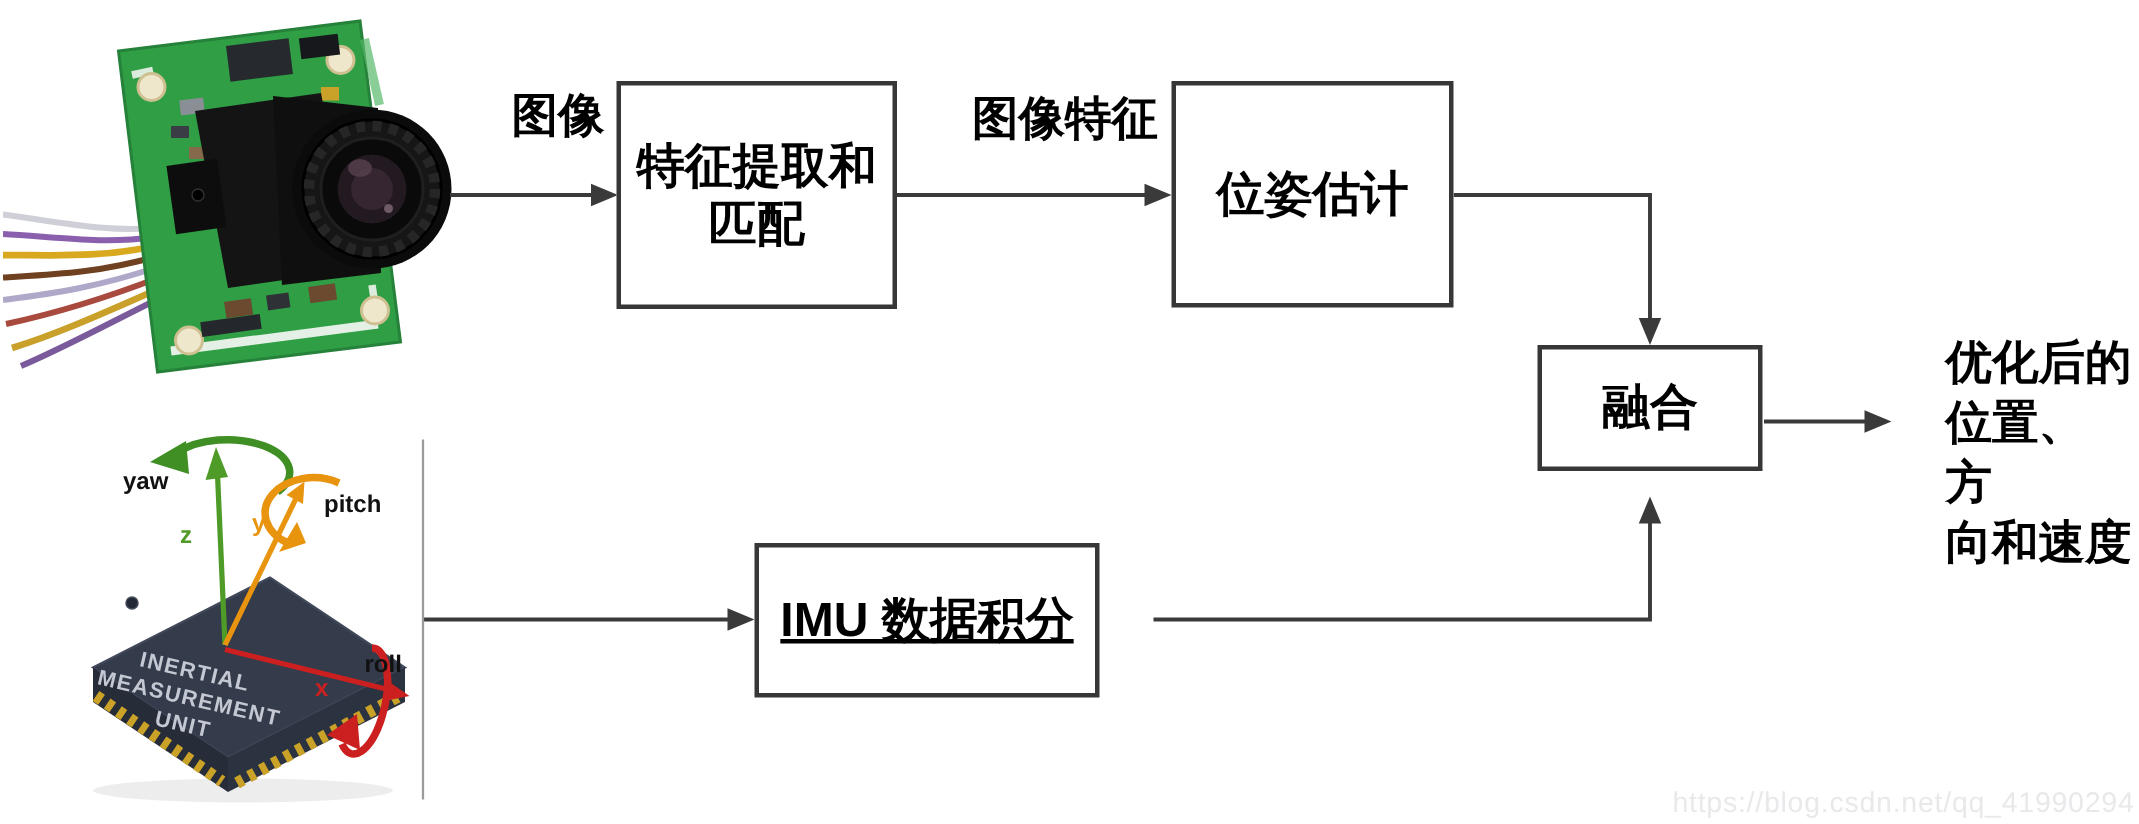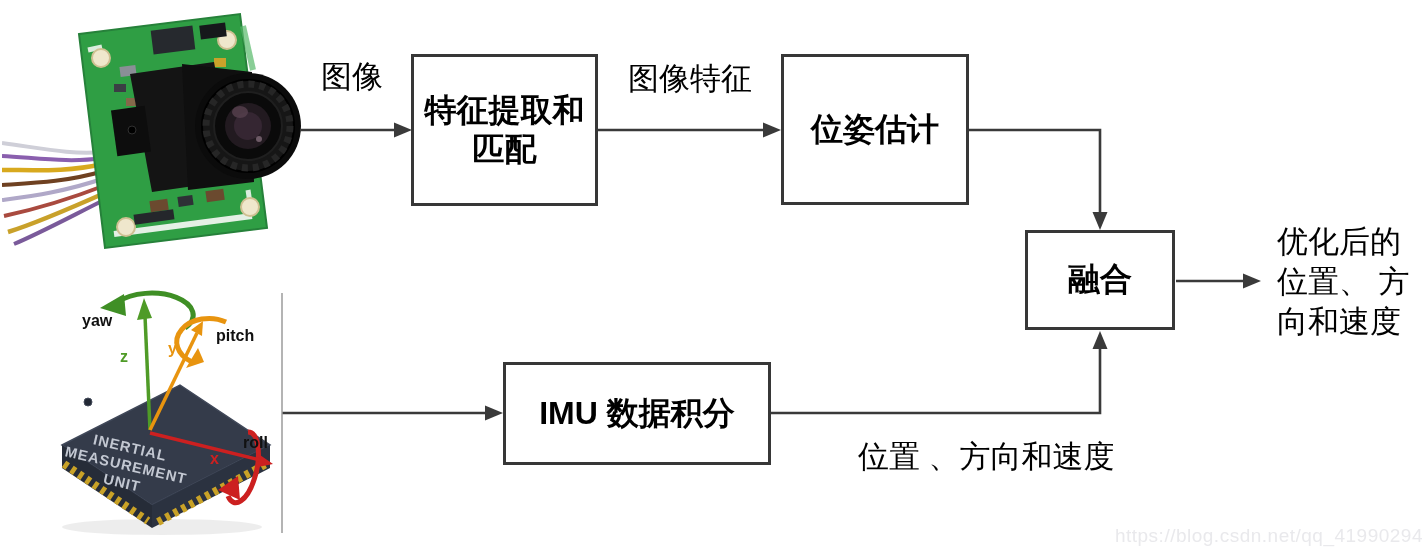--- a/index.html
+++ b/index.html
@@ -12,22 +12,22 @@
   #connectors{position:absolute;left:0;top:0;z-index:1;}
   .illus{position:absolute;z-index:0;}
   .box{
     position:absolute;z-index:2;box-sizing:border-box;
     border:3px solid #373737;background:#ffffff;
     display:flex;align-items:center;justify-content:center;
     text-align:center;font-size:32px;font-weight:600;color:#000;
     line-height:1.22;white-space:pre-line;
   }
   .lbl{
-    position:absolute;z-index:2;font-size:31px;font-weight:400;color:#000;
-    line-height:1.0;white-space:pre-line;
+    position:absolute;z-index:2;font-size:31px;font-weight:700;color:#000;
+    line-height:1.0;white-space:pre-line;margin-left:20px;
   }
   .lbl.multiline{line-height:40px;}
   .lbl.multiline-tight{line-height:37px;}
   .watermark{
     position:absolute;right:3px;bottom:2px;z-index:3;
     font-size:19px;color:#e9e9ec;letter-spacing:.5px;font-weight:400;
   }
 </style>
 </head>
 <body>
@@ -149,31 +149,30 @@
       <text x="128" y="70" font-size="16" fill="#e8940f">y</text>
       <text x="170" y="180" font-size="16" fill="#cc2020">x</text>
     </g>
   </svg>
 
   <div class="box" style="left:781px;top:54px;width:188px;height:151px;">位姿估计</div>
 
   <div class="box" style="left:411px;top:54px;width:187px;height:152px;">特征提取和
 匹配</div>
 
-  <div class="box" style="left:1025px;top:230px;width:150px;height:100px;">融合</div>
+  <div class="box" style="left:1025px;top:230px;width:150px;height:84px;">融合</div>
 
-  <div class="box" style="left:503px;top:362px;width:268px;height:103px;">IMU 数据积分</div>
+  <div class="box" style="left:503px;top:362px;width:230px;height:103px;text-decoration:underline;">IMU 数据积分</div>
 
   <div class="lbl" style="left:321px;top:61px;">图像</div>
 
   <div class="lbl" style="left:628px;top:63px;text-align:center;">图像特征</div>
 
 
   <div class="lbl multiline" style="left:1277px;top:222px;">优化后的
 位置、 方
 向和速度</div>
 
 
-  <div class="lbl" style="left:858px;top:441px;">位置 、方向和速度</div>
 
   <div class="watermark">https://blog.csdn.net/qq_41990294</div>
 
 </div>
 
 </body></html>

